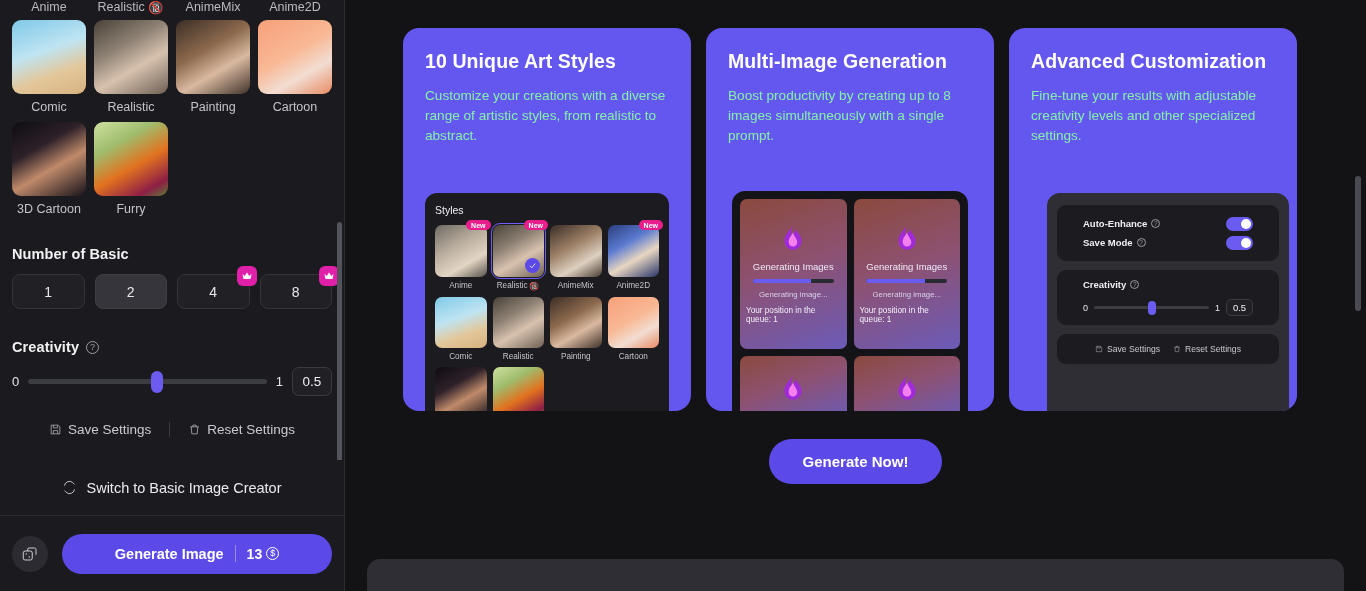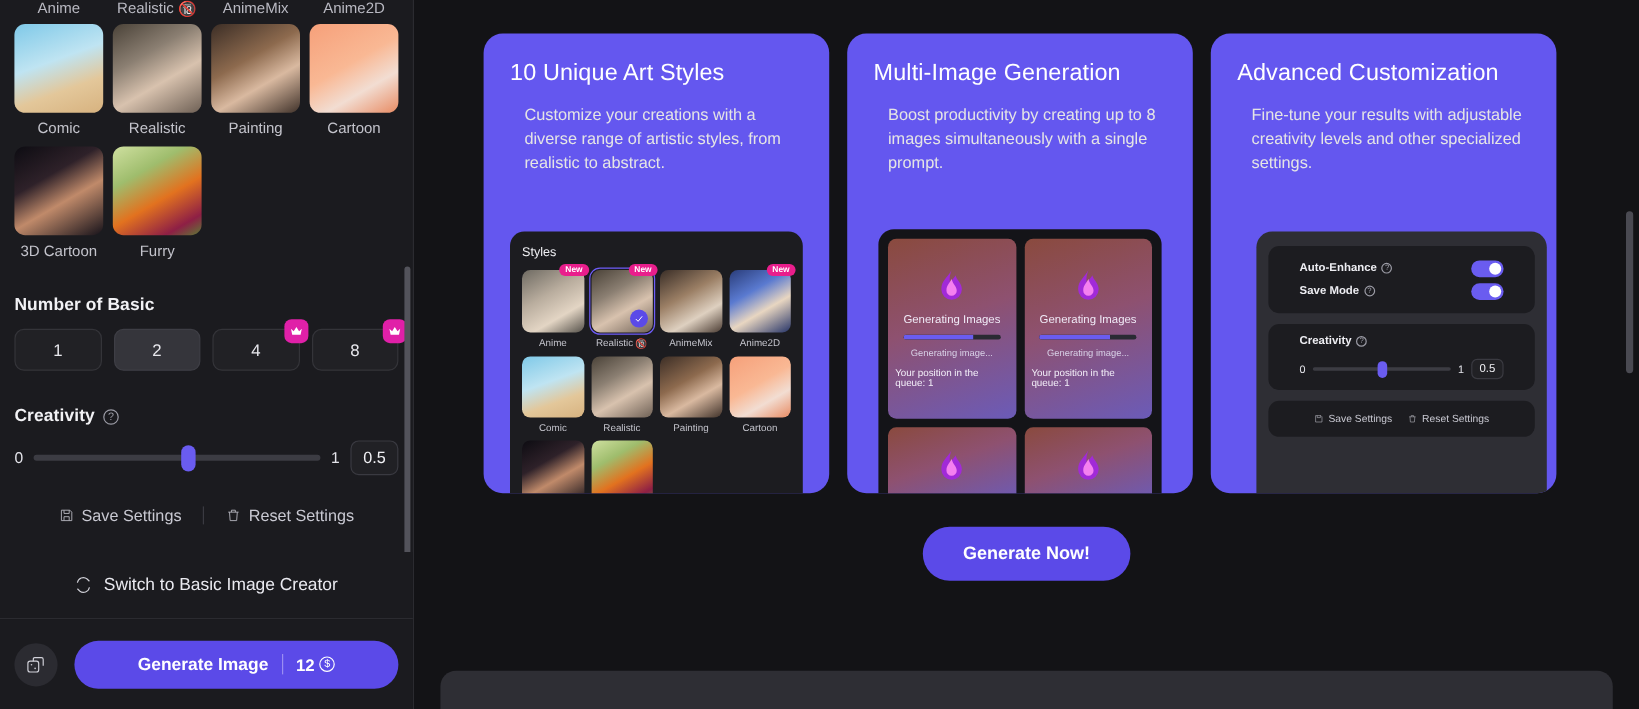--- a/index.html
+++ b/index.html
@@ -163,25 +163,25 @@
   .cards {
     display: flex; gap: 15px; padding: 28px 0 0 58px;
   }
   .card {
     width: 288px; height: 383px; border-radius: 16px;
     background: #6457ef; padding: 22px 22px 0 22px;
     overflow: hidden; position: relative;
     flex: 0 0 288px;
   }
   .card-title {
-    font-size: 19.5px; font-weight: normal; color: #ffffff;
+    font-size: 19.5px; font-weight: bold; color: #ffffff;
     margin-bottom: 13px; letter-spacing: .1px;
   }
   .card-desc {
-    font-size: 13.6px; line-height: 20px; color: #e5e5e5; margin-left: 12px;
+    font-size: 13.6px; line-height: 20px; color: #86efac;
   }
 
   
   .mock {
     position: absolute; left: 22px; right: 22px; bottom: -22px;
     background: #1c1c20; border-radius: 12px; padding: 11px 10px 0 10px;
     height: 240px; overflow: hidden;
   }
   .mock-title { font-size: 10.5px; font-weight: normal; color: #f0f0f4; margin-bottom: 9px; }
   .mock-grid { display: grid; grid-template-columns: repeat(4, 1fr); gap: 6px; }
@@ -407,21 +407,21 @@
           <rect x="3" y="8" width="12" height="12" rx="2.5"></rect>
           <path d="M9 8V5.5A1.5 1.5 0 0110.5 4H18a2 2 0 012 2v7"></path>
           <circle cx="7" cy="12" r=".9" fill="#d2d2da" stroke="none"></circle>
           <circle cx="11" cy="16" r=".9" fill="#d2d2da" stroke="none"></circle>
         </svg>
       </div>
       <div class="gen-btn">
         <span>Generate Image</span>
         <span class="gen-sep"></span>
         <span class="coin">
-          <span>12</span>
+          <span>13</span>
           <span class="coin-ic">$</span>
         </span>
       </div>
     </div>
   </aside>
 
   <main class="main">
 
     <div class="cards">
 

